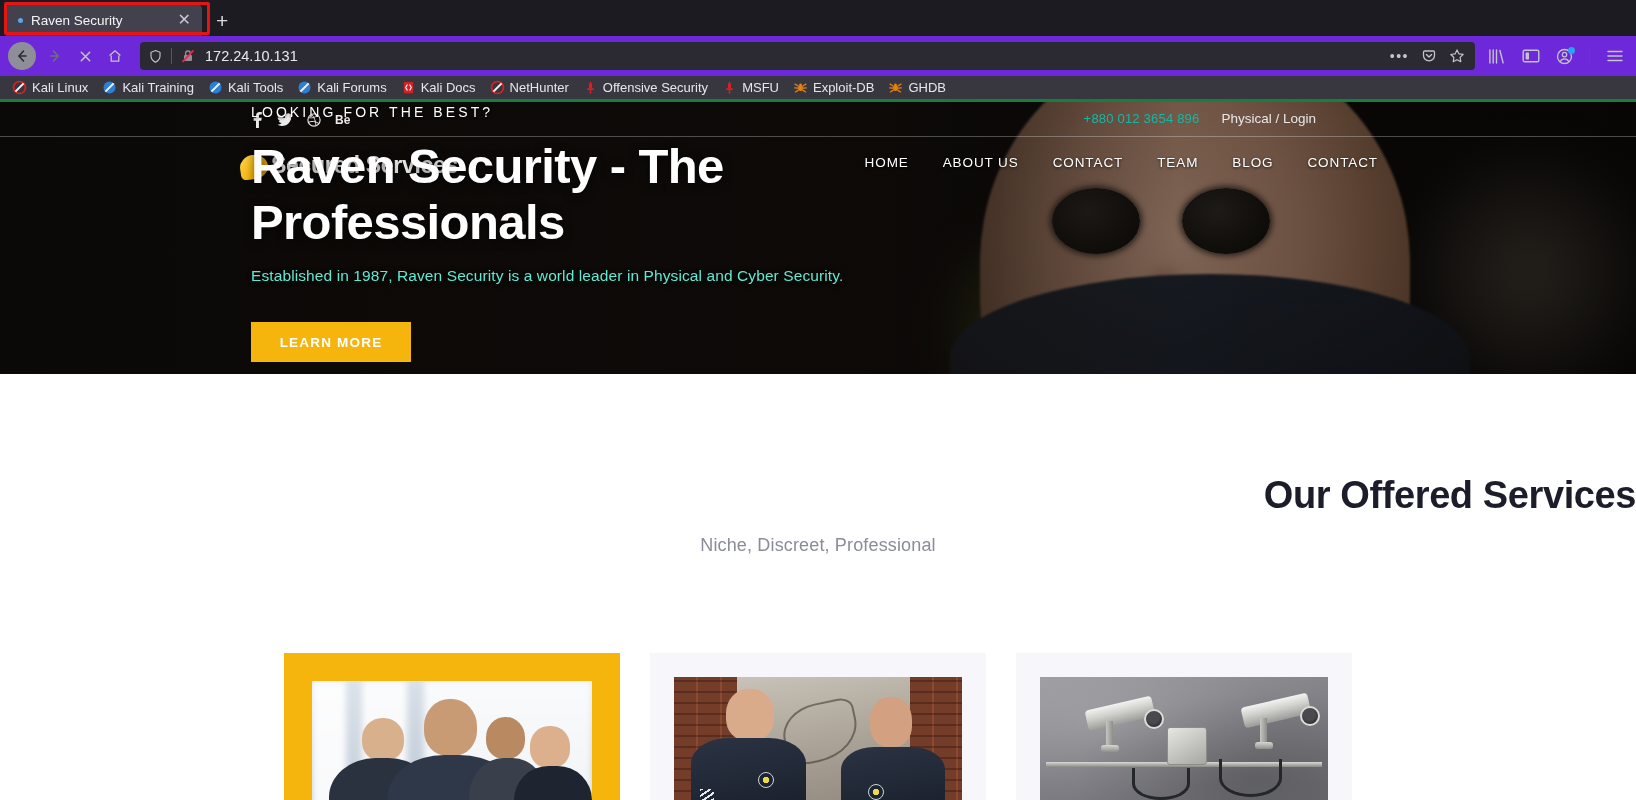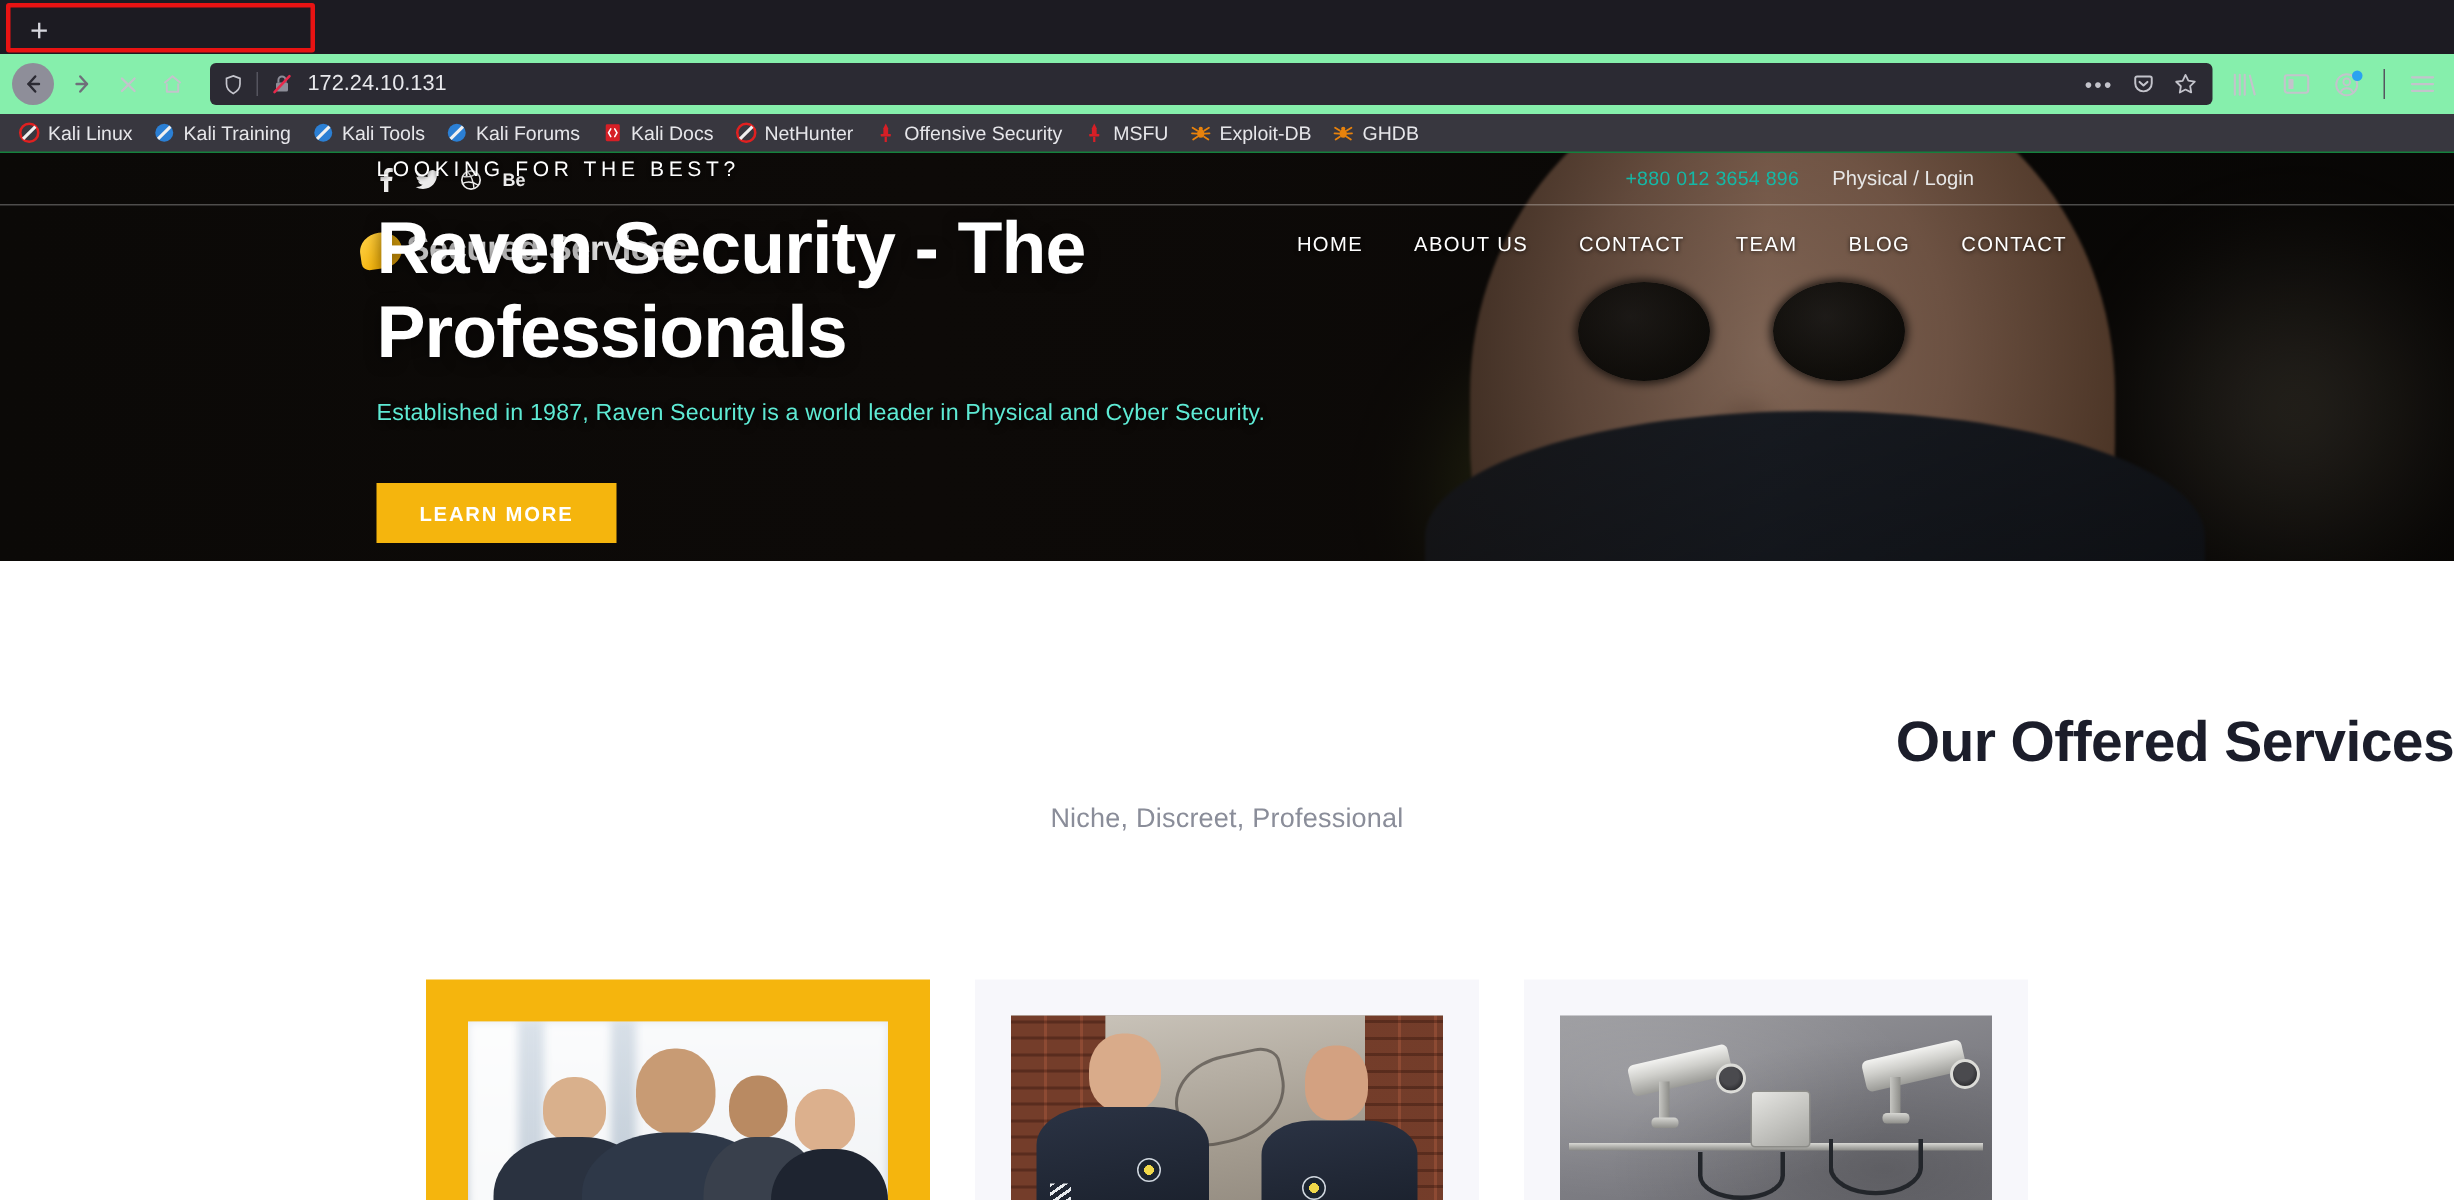--- a/index.html
+++ b/index.html
@@ -37,21 +37,21 @@
     color: #f4f4f6; font-size: 13.5px; flex: 1 1 auto;
     white-space: nowrap; overflow: hidden; text-overflow: ellipsis;
   }
   .tab-close { color: #c8c8d0; font-size: 16px; line-height: 1; padding: 0 3px; }
   .newtab {
     color: #d6d6dd; font-size: 21px; line-height: 1;
     margin-left: 14px; margin-bottom: 5px; font-weight: 300;
   }
 
   .navbar {
-    height: 40px; background: #86efac;
+    height: 40px; background: #6d28d9;
     display: flex; align-items: center; padding: 0 8px;
   }
   .navbtn {
     width: 30px; height: 30px; display: flex;
     align-items: center; justify-content: center;
     color: #c3c3cb; flex: 0 0 auto;
   }
   .navbtn.back {
     background: #8e8e99; border-radius: 50%; color: #2b2a33;
     width: 28px; height: 28px; margin-right: 4px;
@@ -76,21 +76,21 @@
   .toolbar-right .ic { color: #c3c3cb; position: relative; display: flex; align-items: center; }
   .acct-badge {
     position: absolute; top: -1px; right: -2px;
     width: 7px; height: 7px; border-radius: 50%; background: #2aa3f0;
   }
   .tb-divider { width: 1px; height: 20px; background: #55545f; }
 
   .bookmarks {
     height: 26px; background: #38373f;
     display: flex; align-items: center; padding: 0 6px;
-    gap: 2px; border-bottom: 1px solid #15803d;
+    gap: 2px; border-bottom: 3px solid #15803d;
   }
   .bm { display: flex; align-items: center; gap: 5px; padding: 2px 6px; }
   .bm-label { color: #e6e6ea; font-size: 13px; white-space: nowrap; }
   .bm-ico { width: 15px; height: 15px; flex: 0 0 auto; }
 
   
   .page { position: relative; width: 1636px; height: 698px; overflow: hidden; background: #fff; }
 
   
   .hero {
@@ -317,20 +317,25 @@
     position: absolute; border: 3px solid #23262b; border-top: none;
     border-radius: 0 0 60% 60%; background: transparent;
   }
 </style>
 </head>
 <body>
 
 <div class="browser">
 
   <div class="tabstrip">
+    <div class="tab">
+      <span class="tab-dot"></span>
+      <span class="tab-title">Raven Security</span>
+      <span class="tab-close">✕</span>
+    </div>
     <div class="tab-highlight"></div>
     <div class="newtab">+</div>
   </div>
 
   <div class="navbar">
     <div class="navbtn back">
       <svg width="16" height="16" viewBox="0 0 16 16">
           <path d="M9.5 3L5 8l4.5 5" stroke="currentColor" stroke-width="1.6" fill="none" stroke-linecap="round" stroke-linejoin="round"></path>
           <path d="M5 8h7" stroke="currentColor" stroke-width="1.6" stroke-linecap="round"></path>
         </svg>

